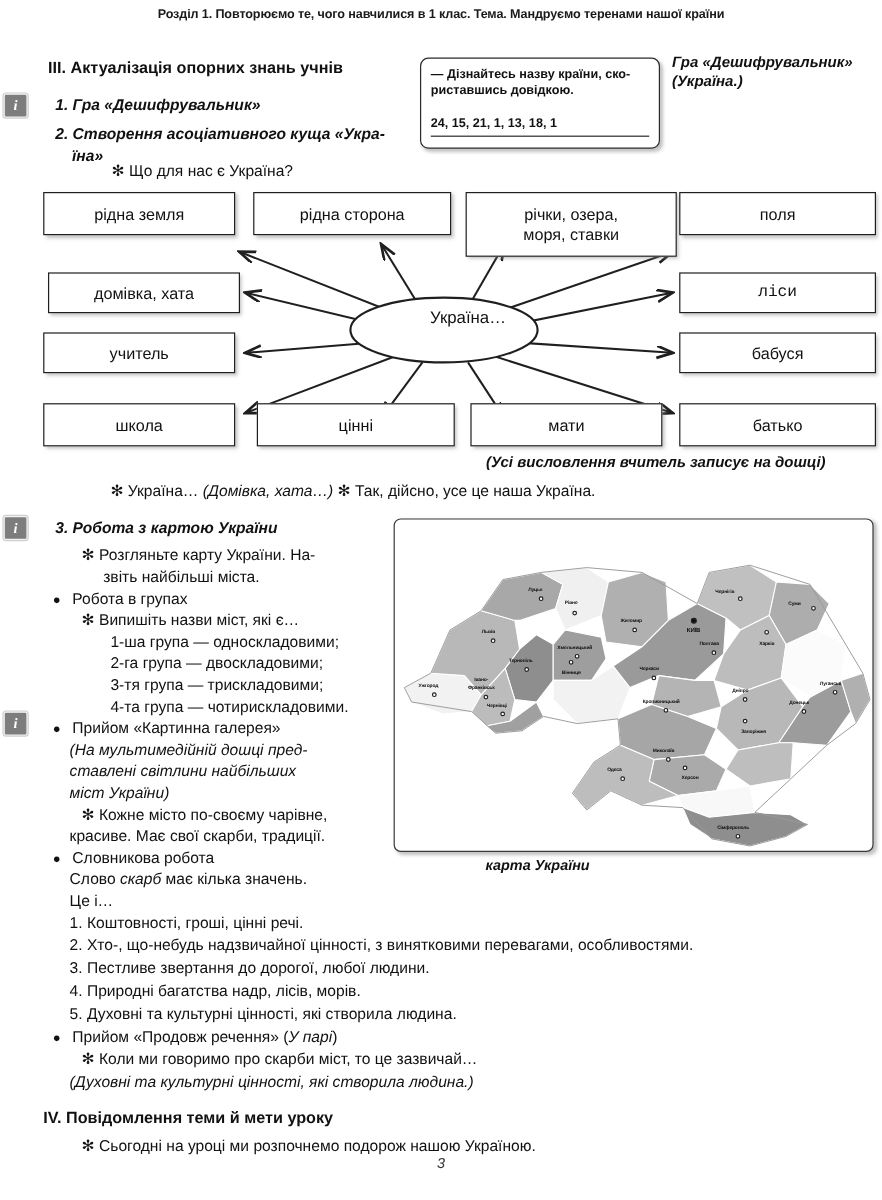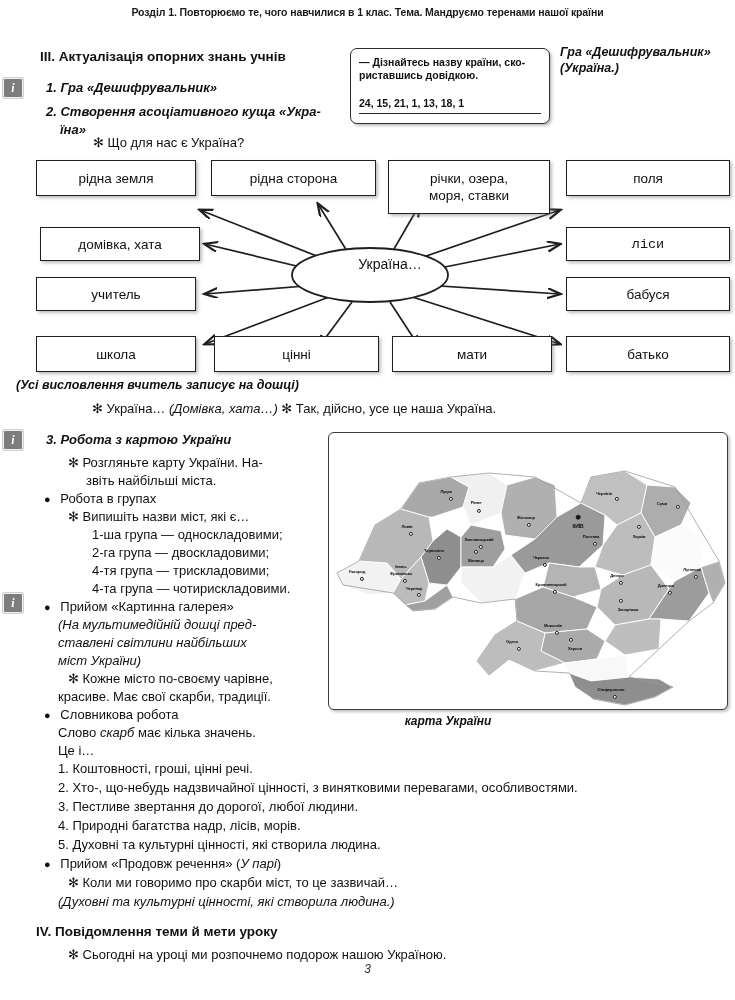--- a/index.html
+++ b/index.html
@@ -134,23 +134,23 @@
     position: absolute;
     left: 290px;
     top: 256px;
     width: 200px;
     text-align: center;
     font-size: 14px;
     color: #111111;
   }
   .cluster-caption {
     position: absolute;
-    left: 16px; top: 378px;
+    left: 0; top: 378px;
     width: 688px;
-    text-align: left;
+    text-align: right;
     font-style: italic;
     font-weight: bold;
     font-size: 12.5px;
   }
 
   
   .map-frame {
     position: absolute;
     left: 328px;
     top: 432px;
@@ -252,21 +252,21 @@
       <line x1="352" y1="150" x2="318" y2="196"></line>
       <line x1="390" y1="150" x2="420" y2="196"></line>
       <line x1="403" y1="142" x2="560" y2="192"></line>
     </g>
     <ellipse cx="370" cy="123" rx="78" ry="27" fill="#ffffff" stroke="#1f1f1f" stroke-width="1.8"></ellipse>
   </svg>
 </div>
 
 <div class="node" style="left:36px; top:160px; width:160px; height:36px;">рідна земля</div>
 <div class="node" style="left:211px; top:160px; width:165px; height:36px;text-align:center;">рідна сторона</div>
-<div class="node" style="left:388px; top:160px; width:162px; height:54px; white-space:pre-line;">річки, озера,
+<div class="node" style="left:388px; top:160px; width:176px; height:54px; white-space:pre-line;">річки, озера,
 моря, ставки</div>
 <div class="node" style="left:566px; top:160px; width:164px; height:36px;text-align:center;">поля</div>
 
 <div class="node" style="left:40px; top:227px; width:160px; height:34px;">домівка, хата</div>
 <div class="node" style="left:566px; top:227px; width:164px; height:34px;font-family:Liberation Mono, monospace;">ліси</div>
 
 <div class="node" style="left:36px; top:277px; width:160px; height:34px;">учитель</div>
 <div class="node" style="left:566px; top:277px; width:164px; height:34px;">бабуся</div>
 
 <div class="node" style="left:36px; top:336px; width:160px; height:36px;">школа</div>
@@ -285,21 +285,21 @@
 <div class="blk txt" style="left:68px; top:454px; width:250px;">✻ Розгляньте карту України. На-</div>
 <div class="blk txt" style="left:46px; top:472px; width:260px;margin-left:40px;">звіть найбільші міста.</div>
 
 <div class="blk txt" style="left:44px; top:490px;">
   <span class="bullet">●</span>
   <span style="margin-left:6px;">Робота в групах</span>
 </div>
 <div class="blk txt" style="left:68px; top:508px;">✻ Випишіть назви міст, які є…</div>
 <div class="blk txt" style="left:92px; top:526px;">1-ша група — односкладовими;</div>
 <div class="blk txt" style="left:92px; top:544px;">2-га група — двоскладовими;</div>
-<div class="blk txt" style="left:92px; top:562px;">4-тя група — трискладовими;</div>
+<div class="blk txt" style="left:92px; top:562px;">3-тя група — трискладовими;</div>
 <div class="blk txt" style="left:92px; top:580px;">4-та група — чотирискладовими.</div>
 
 <div class="blk txt" style="left:44px; top:598px;">
   <span class="bullet">●</span>
   <span style="margin-left:6px;">Прийом «Картинна галерея»</span>
 </div>
 <div class="blk txt it" style="left:58px; top:616px; width:252px;">(На мультимедійній дошці пред-</div>
 <div class="blk txt it" style="left:58px; top:634px; width:252px; text-align:justify;">ставлені світлини найбільших</div>
 <div class="blk txt it" style="left:58px; top:652px; width:252px;">міст України)</div>
 <div class="blk txt" style="left:68px; top:670px; width:255px;">✻ Кожне місто по-своєму чарівне,</div>

